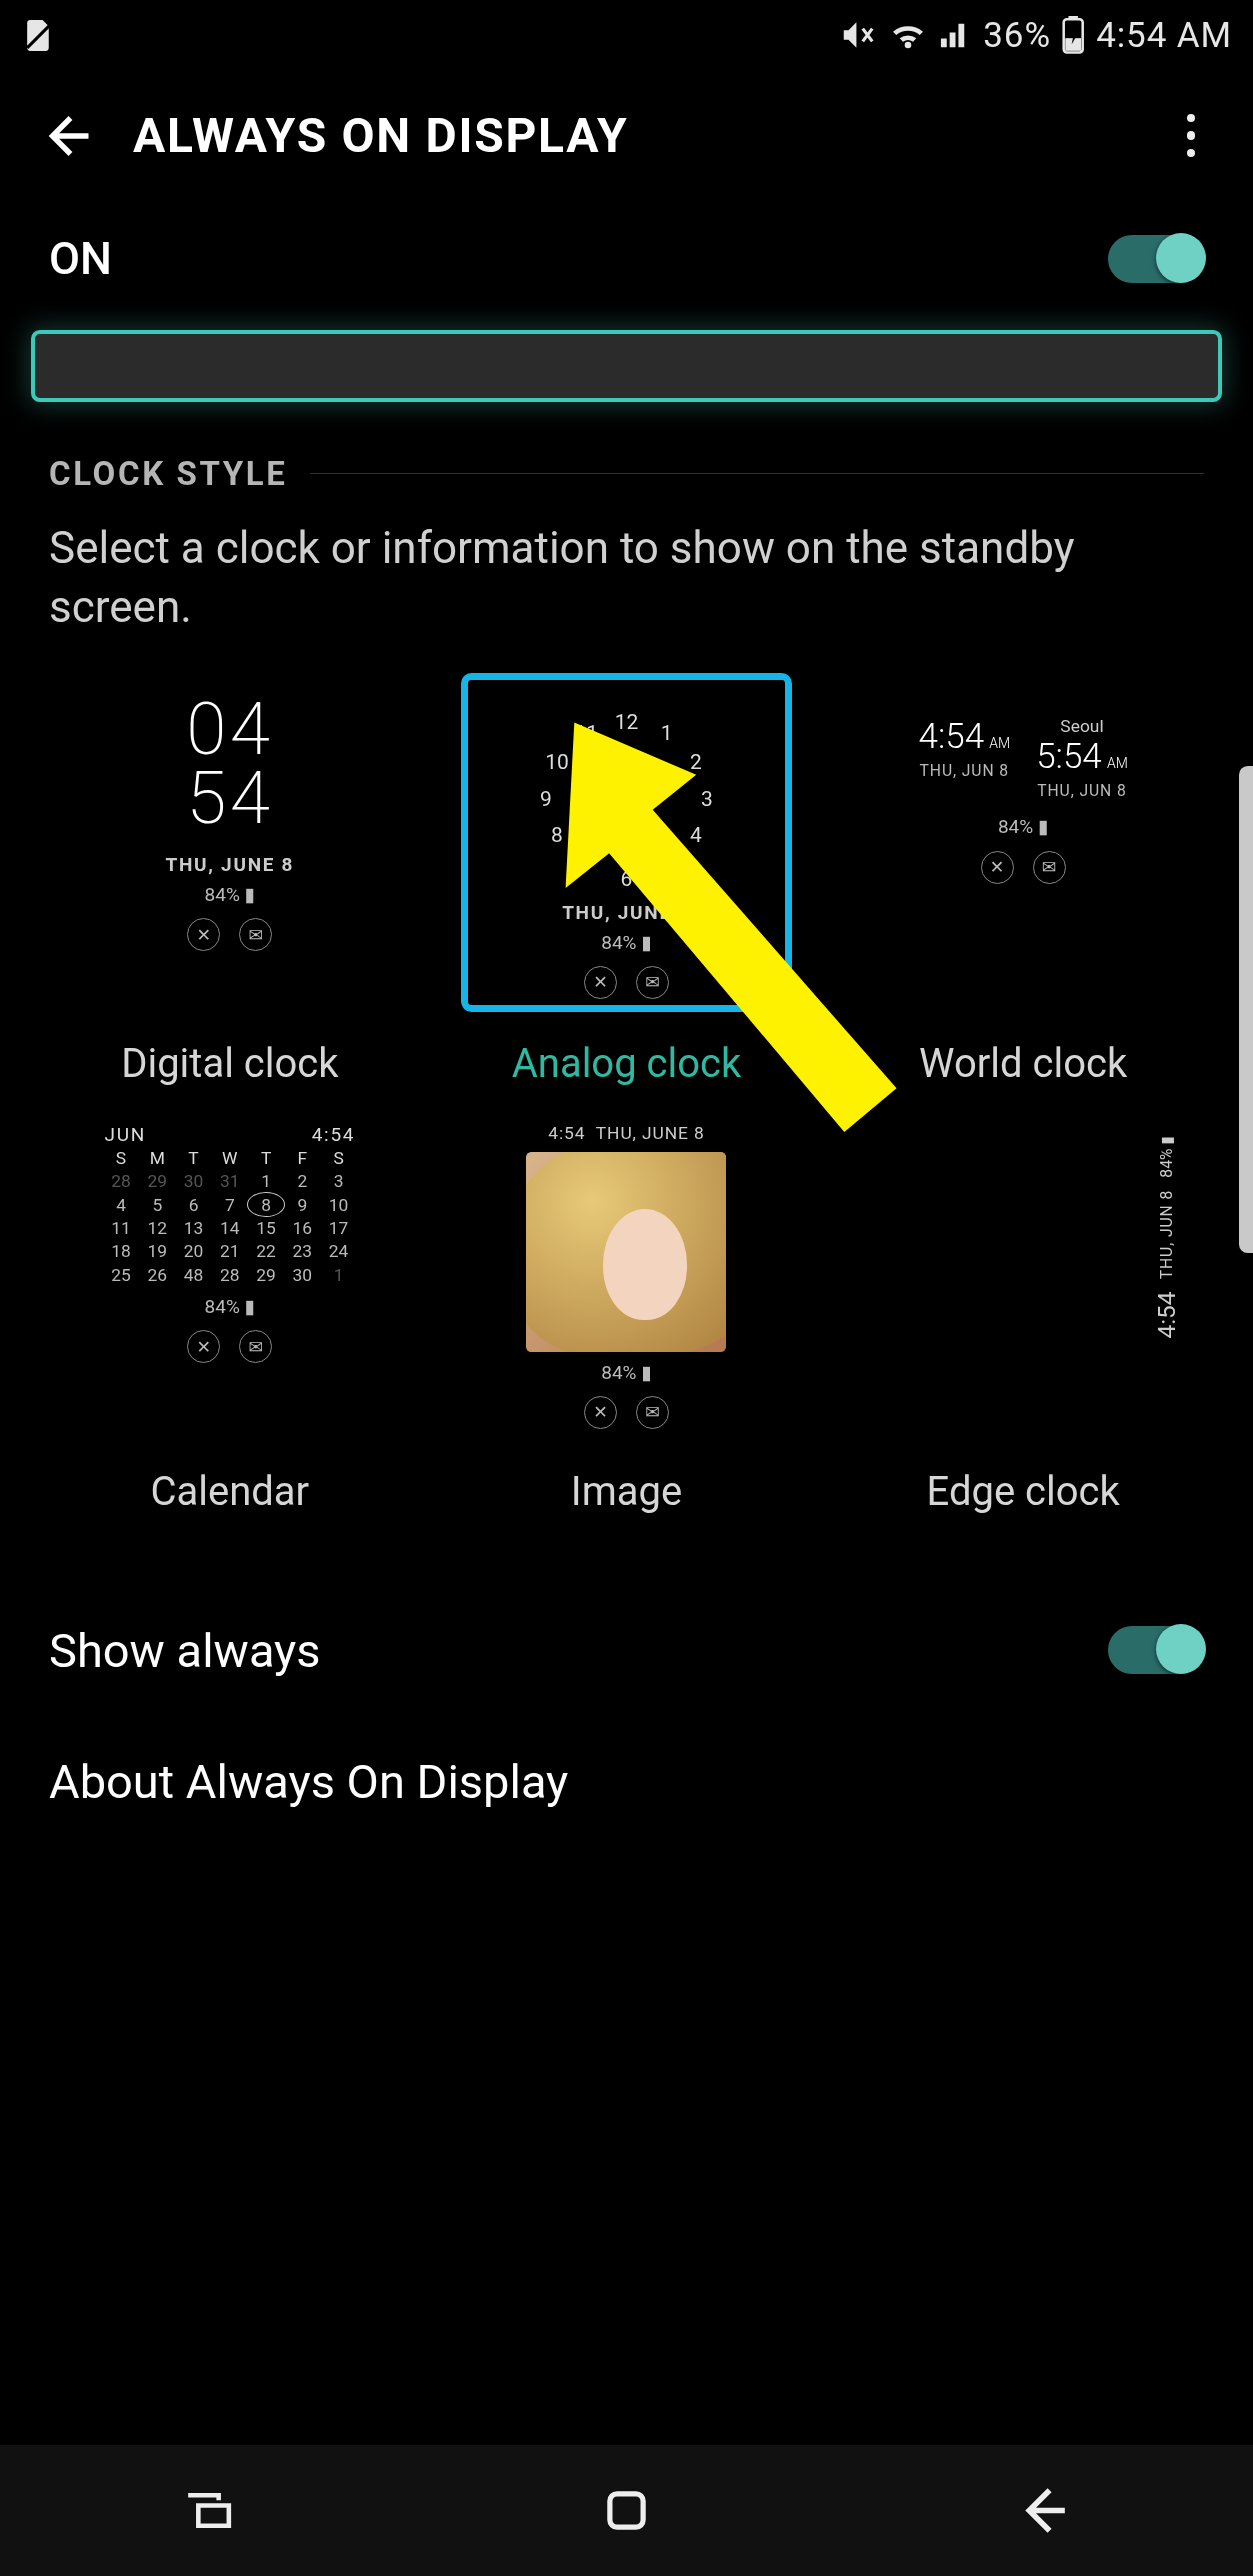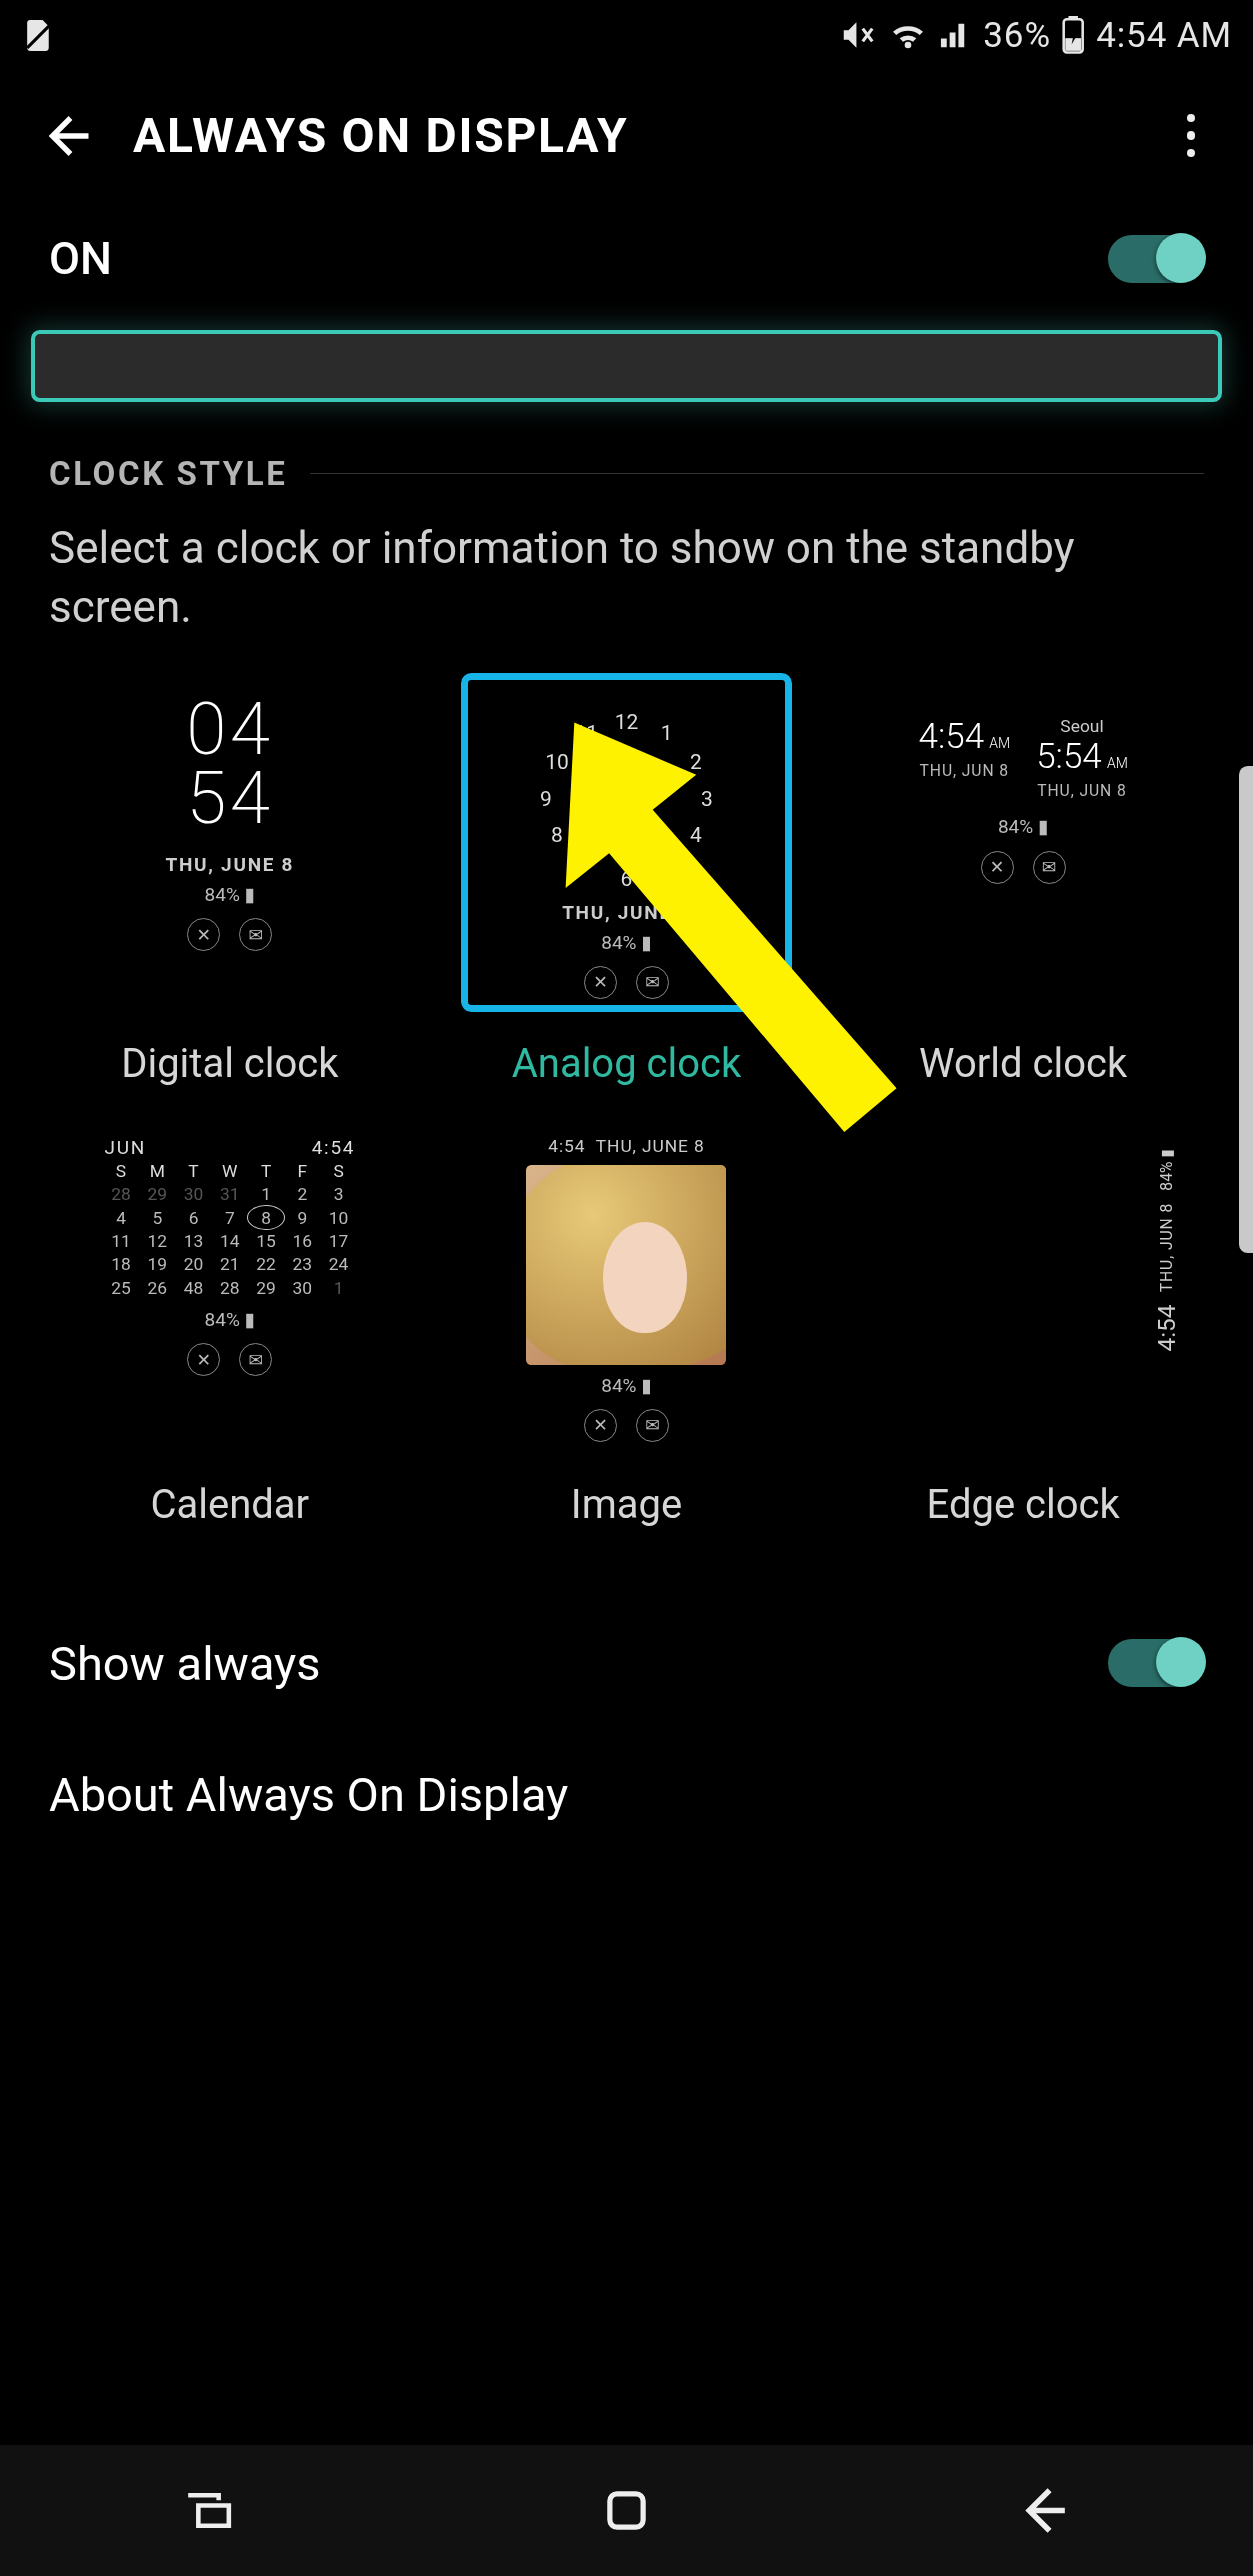--- a/index.html
+++ b/index.html
@@ -62,21 +62,21 @@
   .section-label { font-size:33px; font-weight:700; letter-spacing:2.6px; color:#b5b5b5;}
   .section-line { flex:1; height:1.7px; background:#333;}
   .section-desc {
     padding: 17.4px 63px 26px 49px;
     font-size:44px; color:#d0d0d0; line-height:1.35;
   }
   
   .styles-grid {
     display:grid;
     grid-template-columns: repeat(3, 1fr);
-    gap: 27px 7px;
+    gap: 14px 7px;
     padding: 8.7px 35px 35px 35px;
   }
   .style-option { display:flex; flex-direction:column; align-items:center;}
   .style-preview {
     width: 331px; height: 339px;
     display:flex; flex-direction:column; align-items:center; justify-content:flex-start;
     background:#000;
     position:relative;
     padding-top:22.6px;
   }

